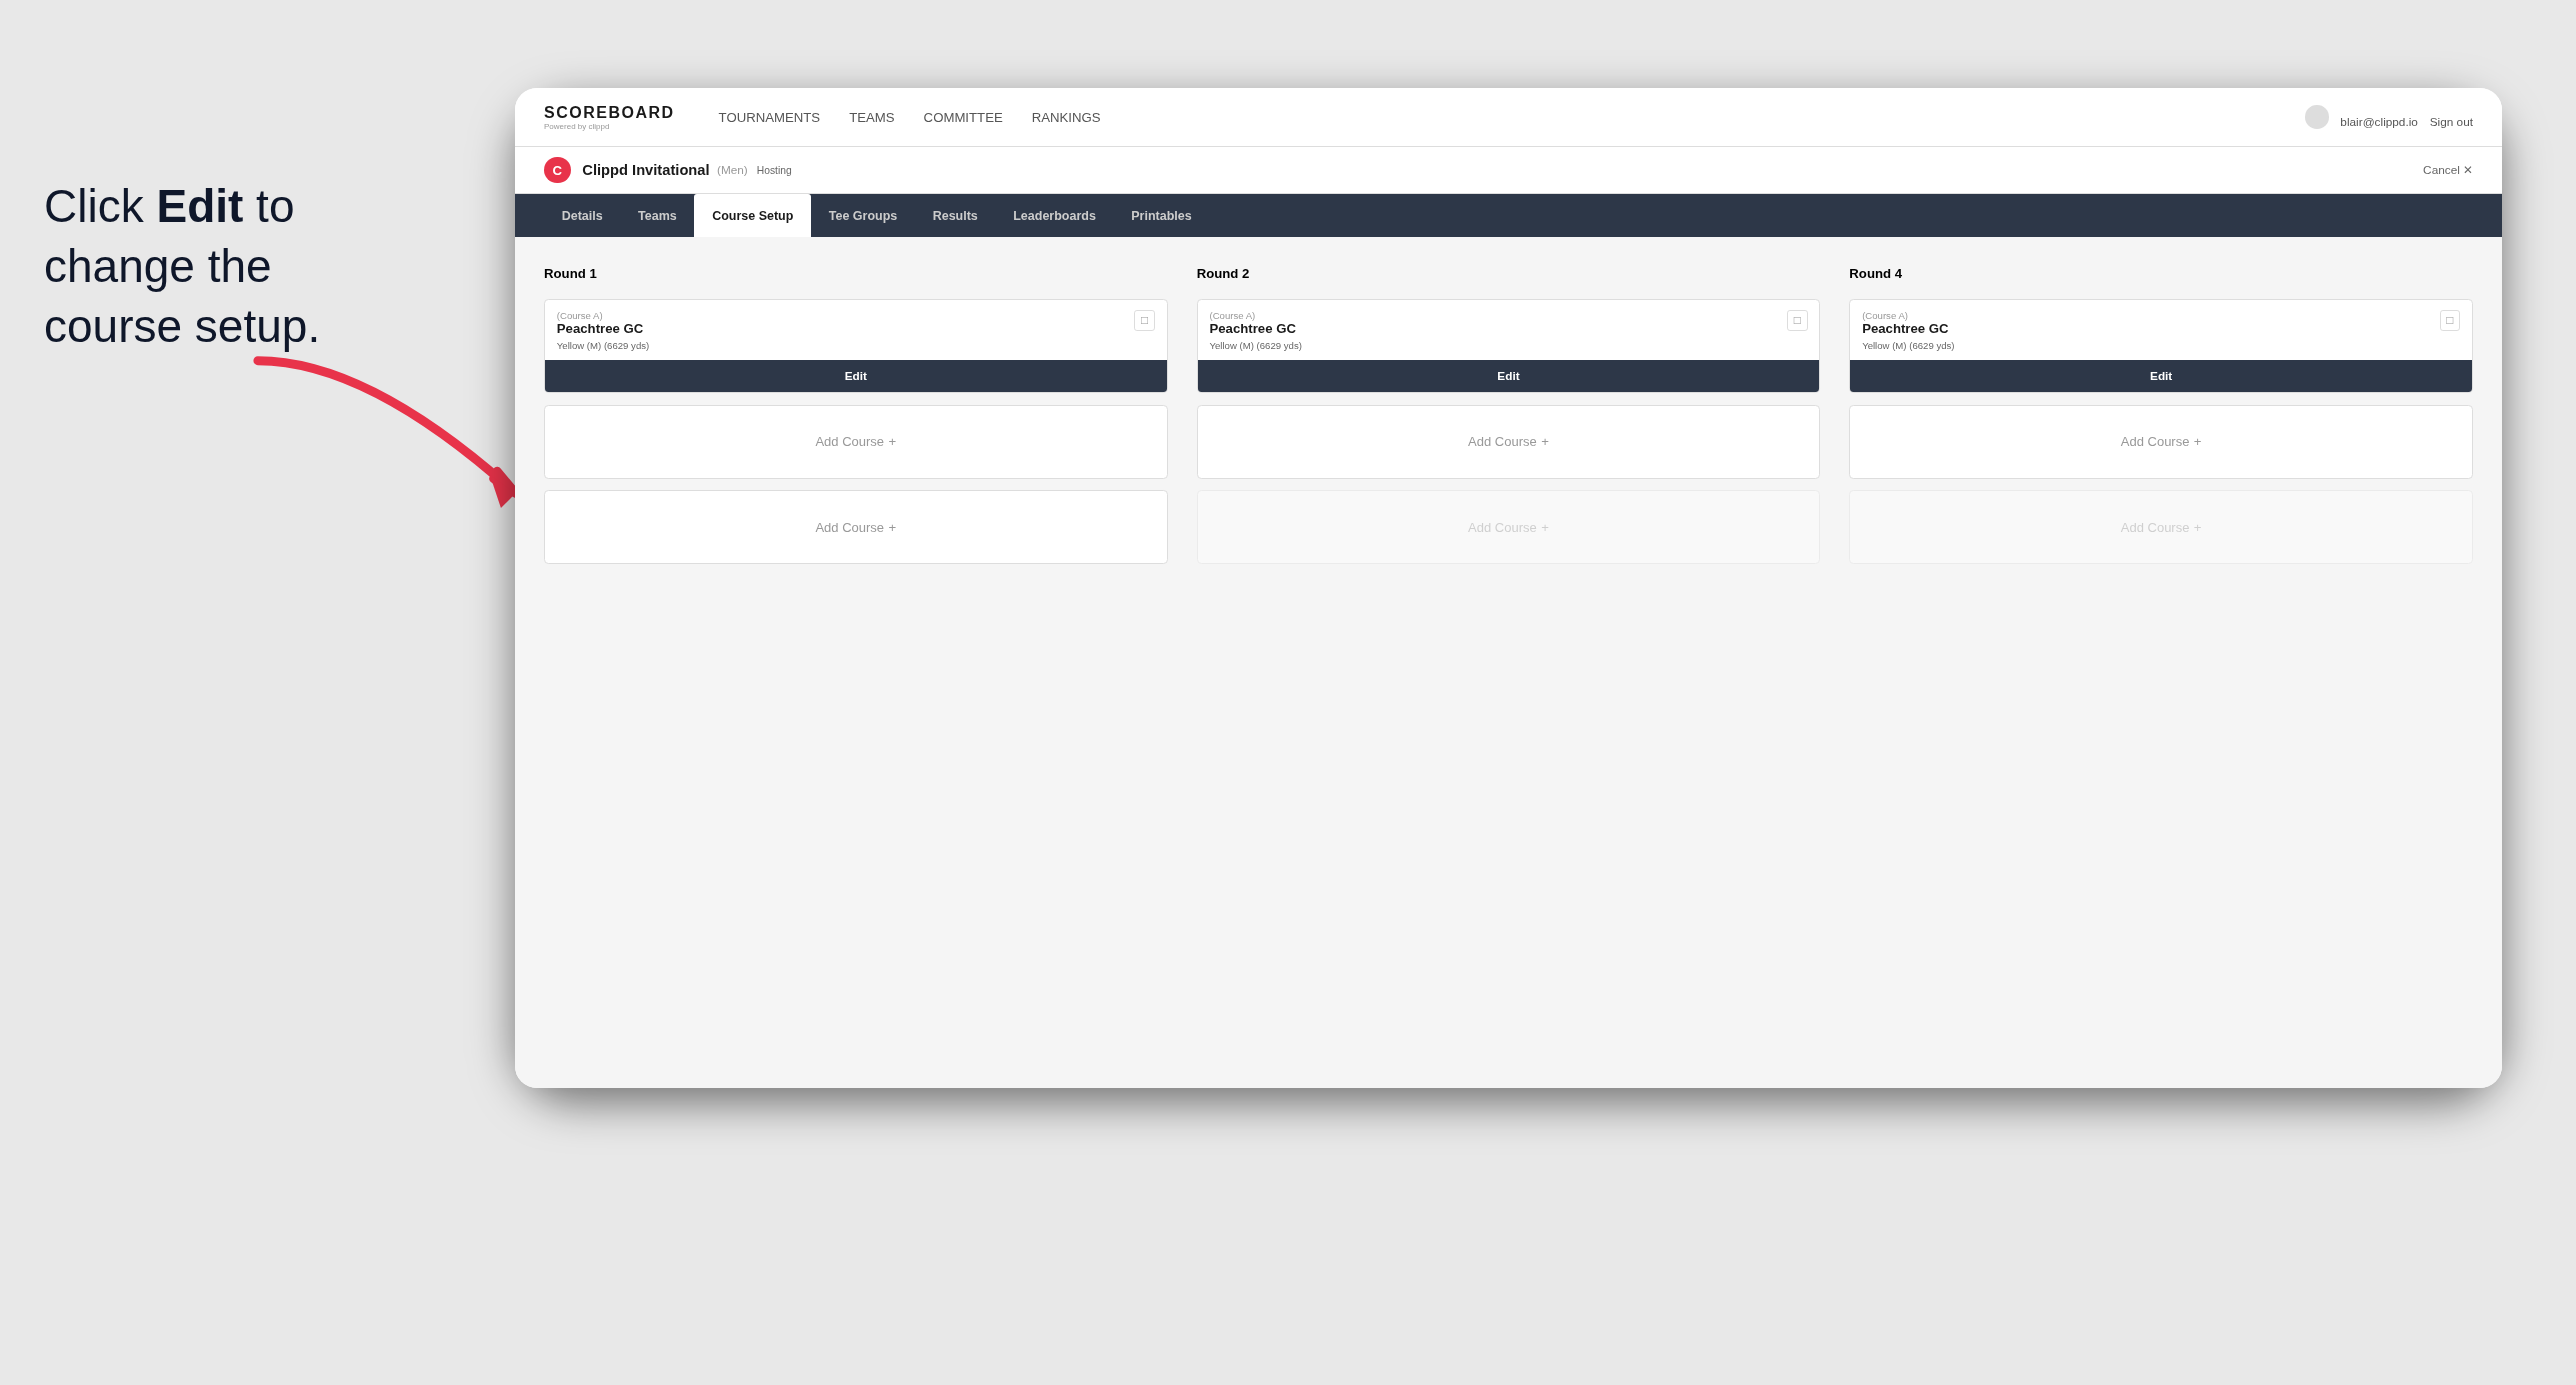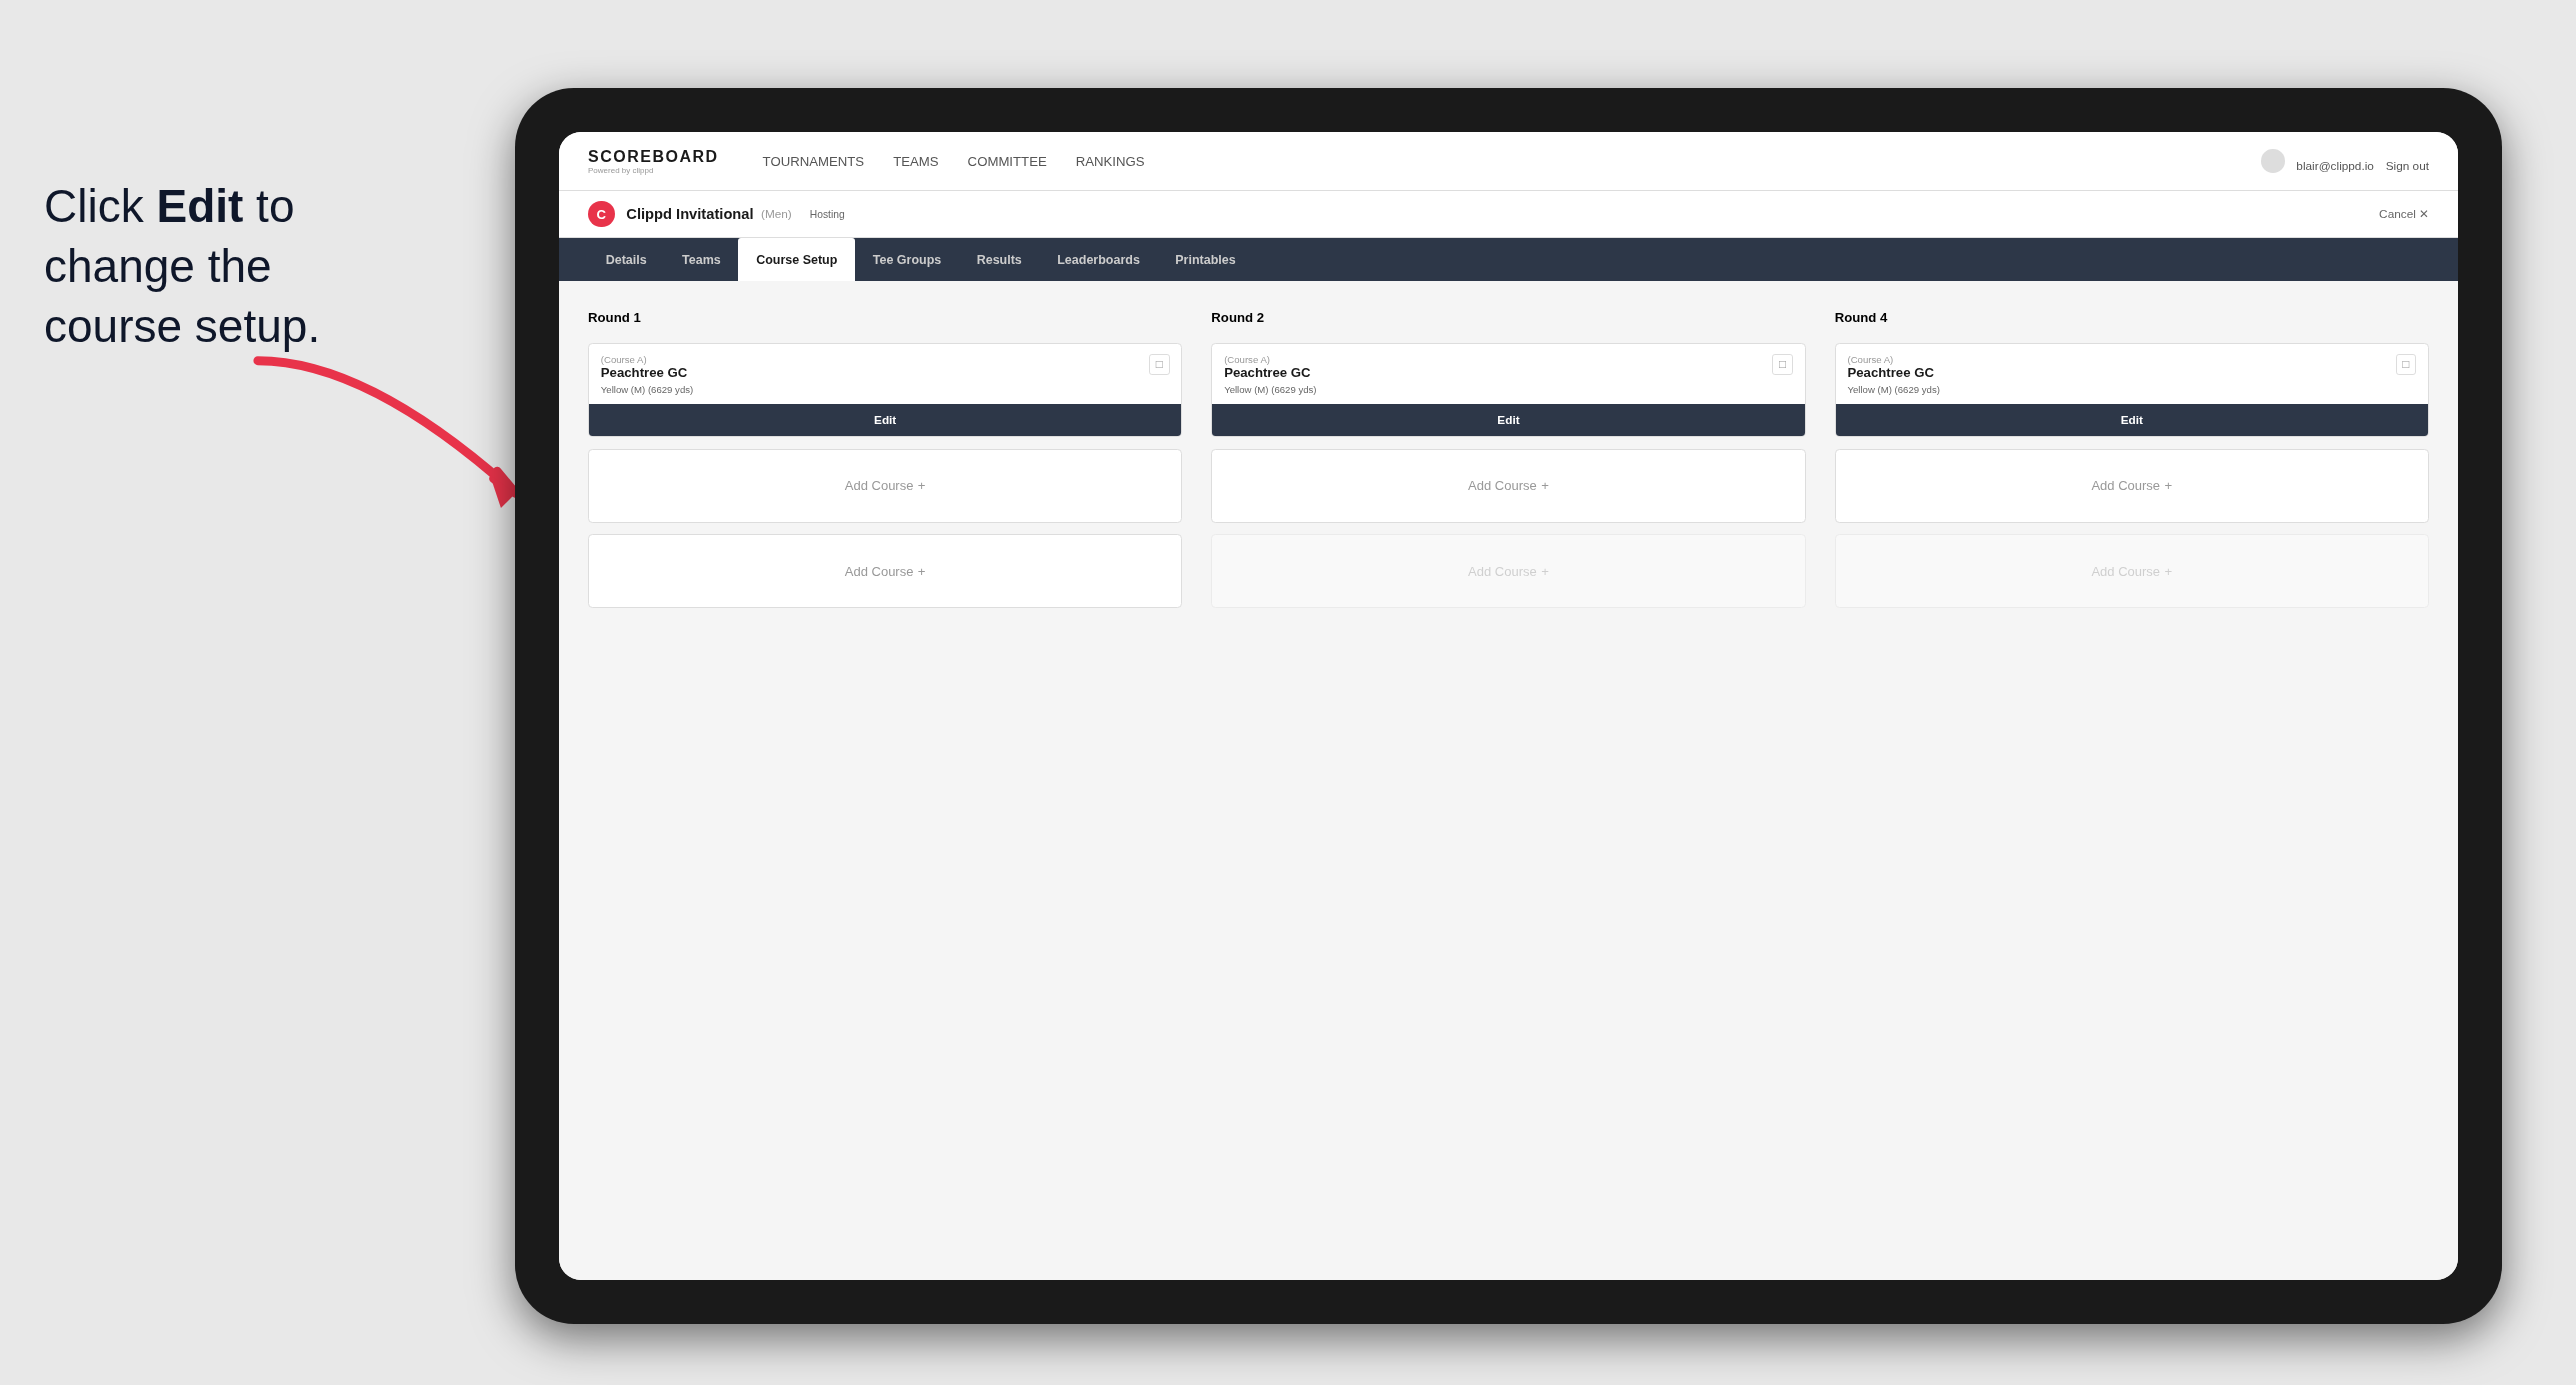--- a/index.html
+++ b/index.html
@@ -27,25 +27,24 @@
     .instruction-text strong {
       font-weight: 900;
     }
 
     
     .tablet {
       position: absolute;
       left: 515px;
       top: 88px;
       width: 1987px;
-      height: 1236px;
+      height: 1000px;
       background: #1a1a1a;
       border-radius: 59px;
       box-shadow: 0 14.7px 44px rgba(0,0,0,0.5);
-      padding: 44px;
     }
     .tablet-inner {
       width: 100%;
       height: 100%;
       background: #f0f0f0;
       border-radius: 22px;
       overflow: hidden;
       position: relative;
     }
 
@@ -139,21 +138,21 @@
       color: #1a1a1a;
     }
     .tournament-sub {
       font-size: 11.8px;
       color: #999;
       margin-left: 7.4px;
     }
     .hosting-badge {
       font-size: 10.3px;
       color: #666;
-      margin-left: 18px;
+      margin-left: 9px;
     }
     .cancel-btn {
       margin-left: auto;
       font-size: 11.8px;
       color: #666;
       cursor: pointer;
     }
 
     
     .tab-bar {

